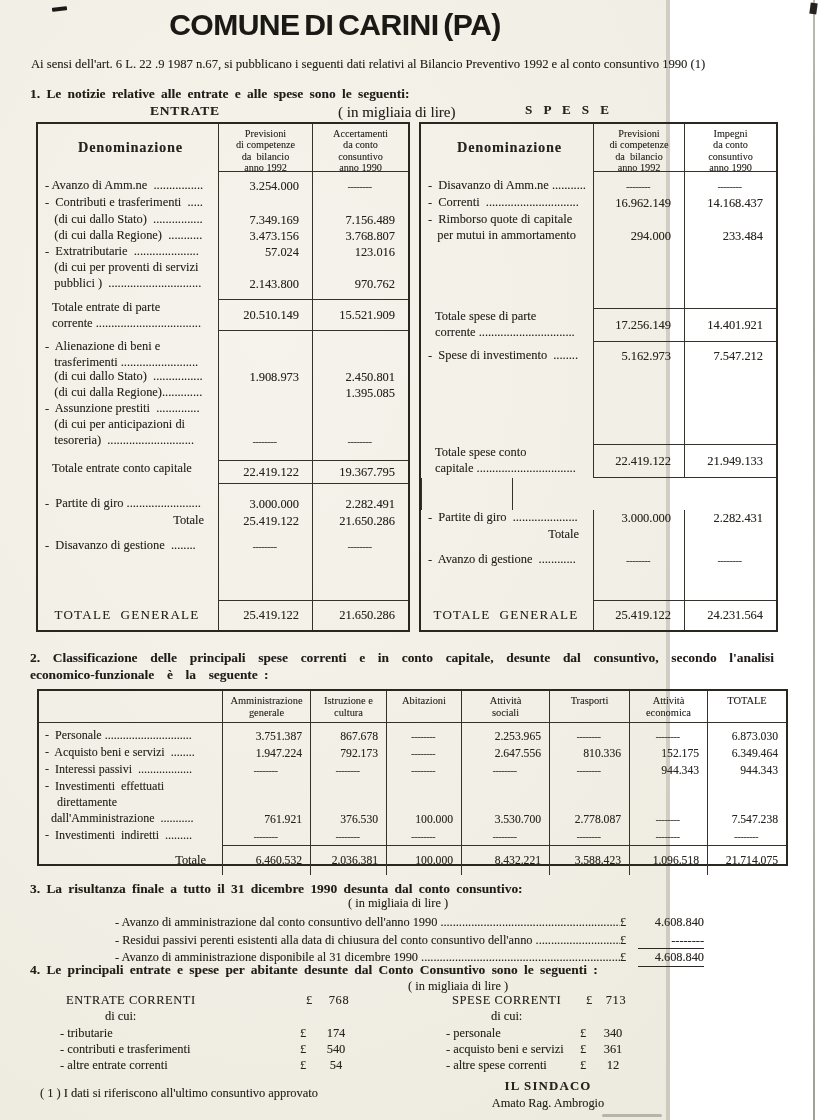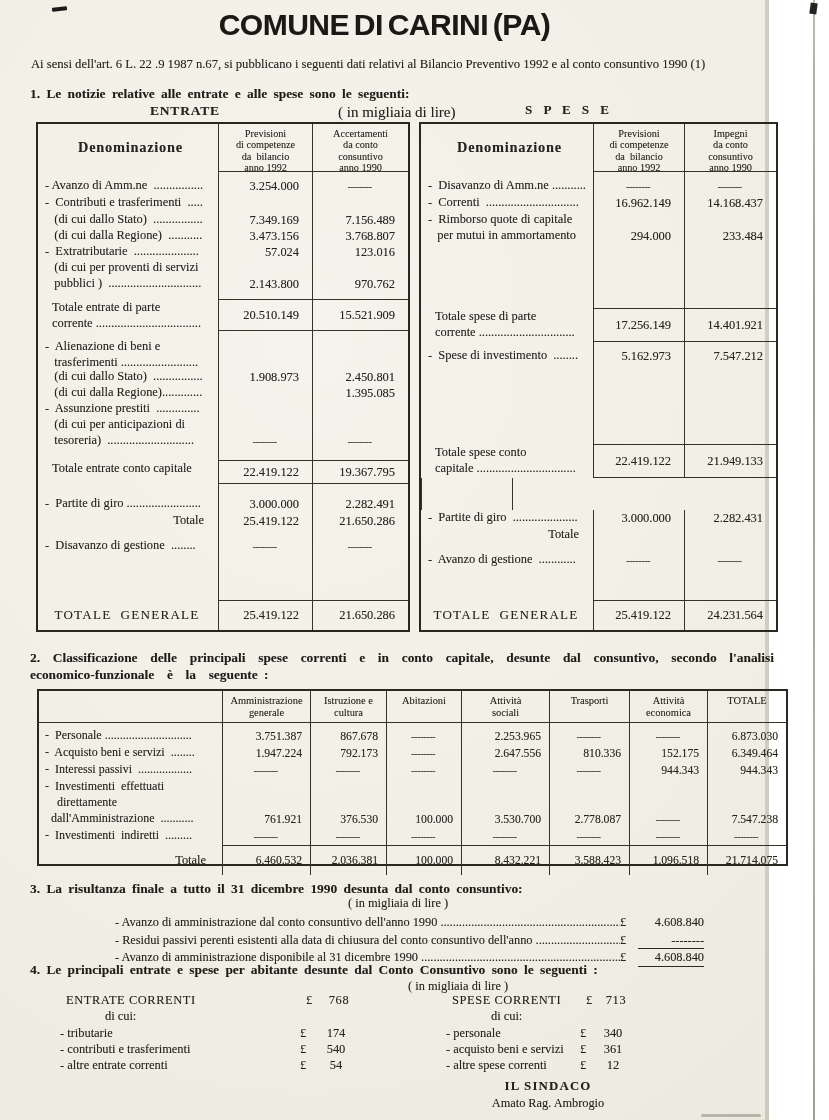--- a/index.html
+++ b/index.html
@@ -1,18 +1,18 @@
 <!DOCTYPE html>
 <html><head>
 <meta charset="utf-8">
 <style>
   html,body{margin:0;padding:0;}
   body{width:829px;height:1120px;overflow:hidden;}
   .page{
-    position:relative;width:769px;height:1120px;
+    position:relative;width:670px;height:1120px;
     background:radial-gradient(120% 100% at 40% 30%, #f6f3ec 0%, #f1eee5 55%, #eae7db 100%);
     font-family:"Liberation Serif","DejaVu Serif",serif;
     color:#26231e;
     text-shadow:0.2px 0.2px 0.45px rgba(45,40,33,0.30);
   }
   
   .edge-line{position:absolute;left:813px;top:0;width:2px;height:100%;
     background:linear-gradient(#b0ac9f,#8f8b7e 30%,#a6a295 70%,#918d80);opacity:.85;}
   .edge-shadow{position:absolute;right:0;top:0;width:4px;height:100%;background:rgba(95,90,78,.22);}
   .mark-tl{position:absolute;left:52px;top:7px;width:15px;height:4px;background:#1c1a17;transform:rotate(-6deg);border-radius:1px;}
@@ -566,17 +566,18 @@
           <span class="val">361</span>
         </div>
       <div class="s4row">
           <span class="lbl">- altre spese correnti</span>
           <span class="cur">£</span>
           <span class="val">12</span>
         </div>
     </div>
   </div>
 
+  <div class="footnote">( 1 )  I dati si riferiscono all'ultimo consuntivo approvato</div>
   <div class="sig">
     <div class="t">IL  SINDACO</div>
     <div class="n">Amato Rag. Ambrogio</div>
   </div>
 </div>
 
 </body></html>

